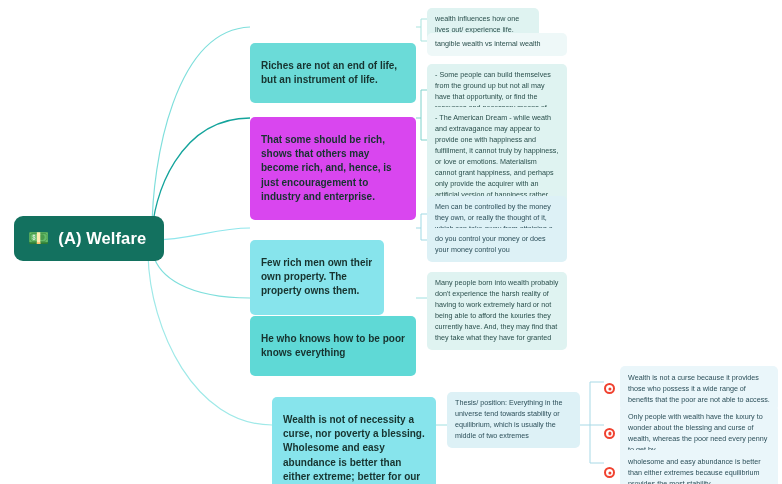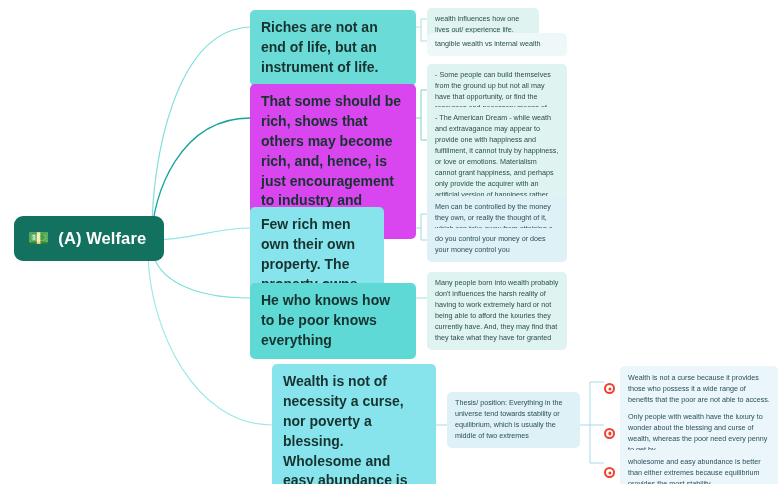--- a/index.html
+++ b/index.html
@@ -23,25 +23,26 @@
     padding:13px 18px 13px 14px;
     font-size:16.5px;font-weight:700;
     letter-spacing:.1px;
     white-space:nowrap;
   }
   .root .emoji{font-size:17px;line-height:1;display:inline-block;}
 
   
   .b1{
     border-radius:5px;
-    padding:8px 11px;
-    font-size:14px;
+    padding:16px 11px;
+    font-size:10px;
     font-weight:700;
     line-height:1.42;
     color:#17332f;
+    margin-top:33px;
   }
   .b1.light{background:#6bdbd8;}
   .b1.mid{background:#5fd9d6;}
   .b1.deep{background:#d946ef;}
   .b1.sky{background:#87e4ec;}
 
   
   .b2{
     border-radius:5px;
     padding:6px 8px;
@@ -140,21 +141,21 @@
   <div class="node b2" style="left:427px;top:107px;width:140px;">- The American Dream - while weath and extravagance may appear to provide one with happiness and fulfillment, it cannot truly by happiness, or love or emotions. Materialism cannot grant happiness, and perhaps only provide the acquirer with an artificial version of happiness rather than a genuine one</div>
 
   <div class="node b1 sky" style="left:250px;top:207px;width:134px;">Few rich men own their own property. The property owns them.</div>
 
   <div class="node b2 blue" style="left:427px;top:196px;width:140px;">Men can be controlled by the money they own, or really the thought of it, which can take away from attaining a meaningful life</div>
 
   <div class="node b2 blue" style="left:427px;top:228px;width:140px;">do you control your money or does your money control you</div>
 
   <div class="node b1 mid" style="left:250px;top:283px;width:166px;">He who knows how to be poor knows everything</div>
 
-  <div class="node b2" style="left:427px;top:272px;width:140px;">Many people born into wealth probably don't influences the harsh reality of having to work extremely hard or not being able to afford the luxuries they currently have. And, they may find that they take what they have for granted</div>
+  <div class="node b2" style="left:427px;top:272px;width:140px;">Many people born into wealth probably don't experience the harsh reality of having to work extremely hard or not being able to afford the luxuries they currently have. And, they may find that they take what they have for granted</div>
 
   <div class="node b1 sky" style="left:272px;top:364px;width:164px;">Wealth is not of necessity a curse, nor poverty a blessing. Wholesome and easy abundance is better than either extreme; better for our manhood that we have enough for daily comfort; enough for culture, for hospitality, for charity</div>
 
   <div class="node b2 blue" style="left:447px;top:392px;width:133px;">Thesis/ position: Everything in the universe tend towards stability or equilibrium, which is usually the middle of two extremes</div>
 
   <div class="b3wrap" style="left:604px;top:366px;width:174px;">
     <span class="badge"></span>
     <span class="b3" style="width:152px;">Wealth is not a curse because it provides those who possess it a wide range of benefits that the poor are not able to access.</span>
   </div>
 

